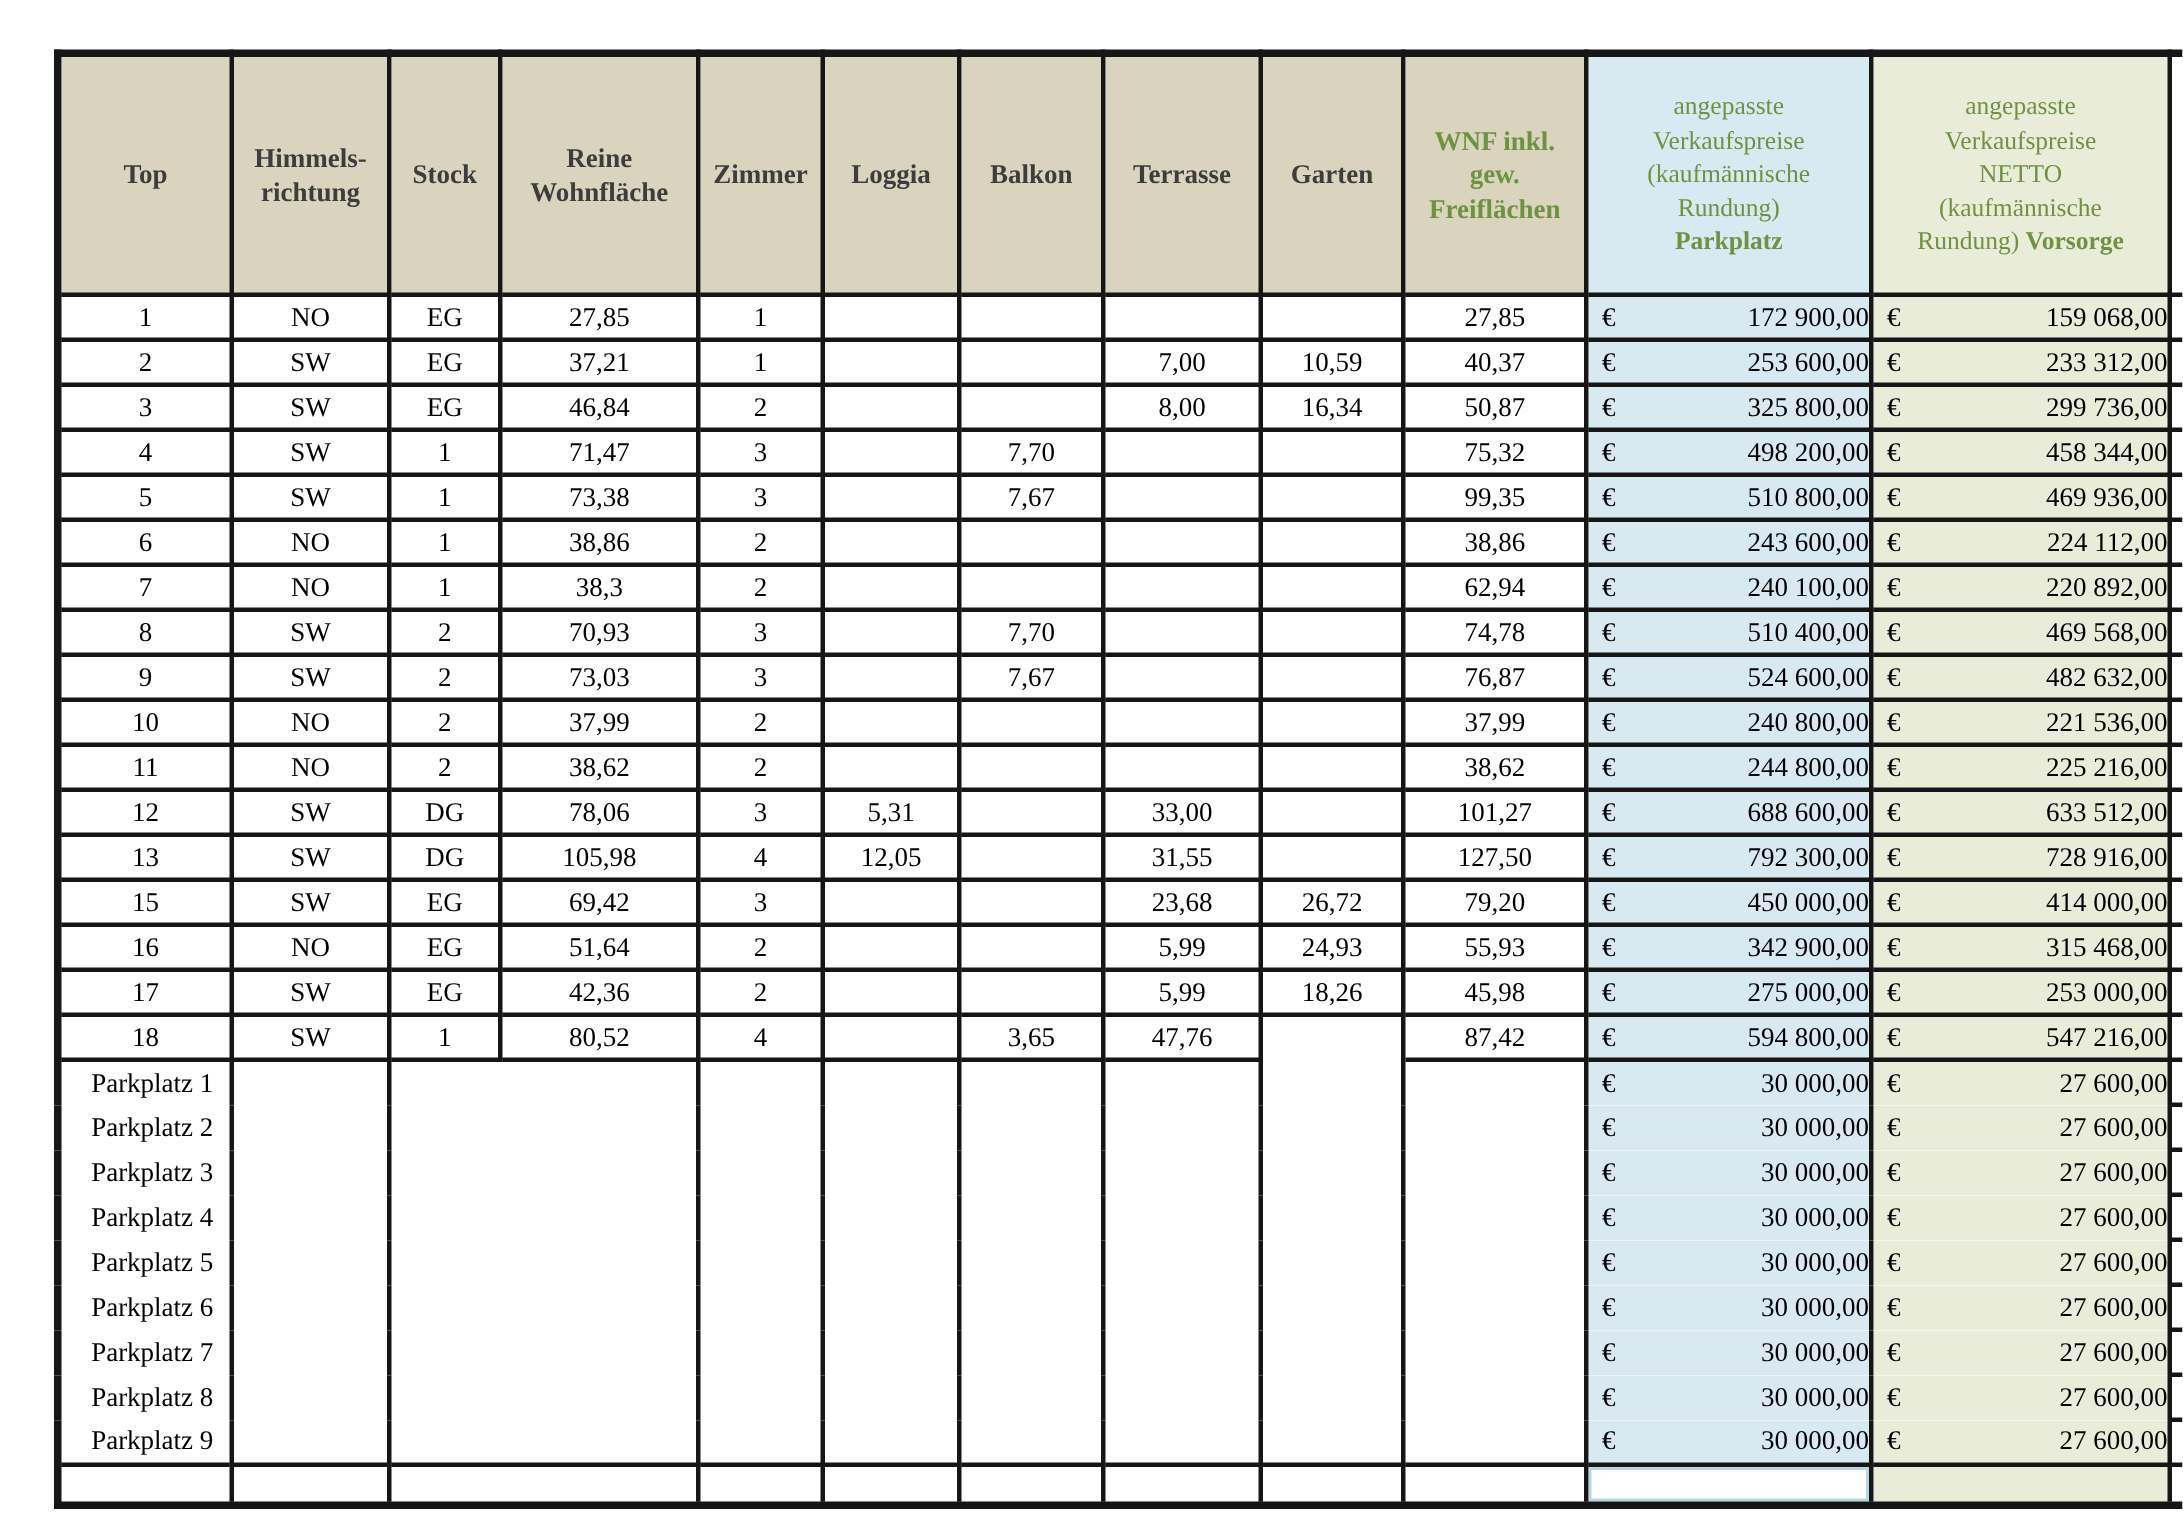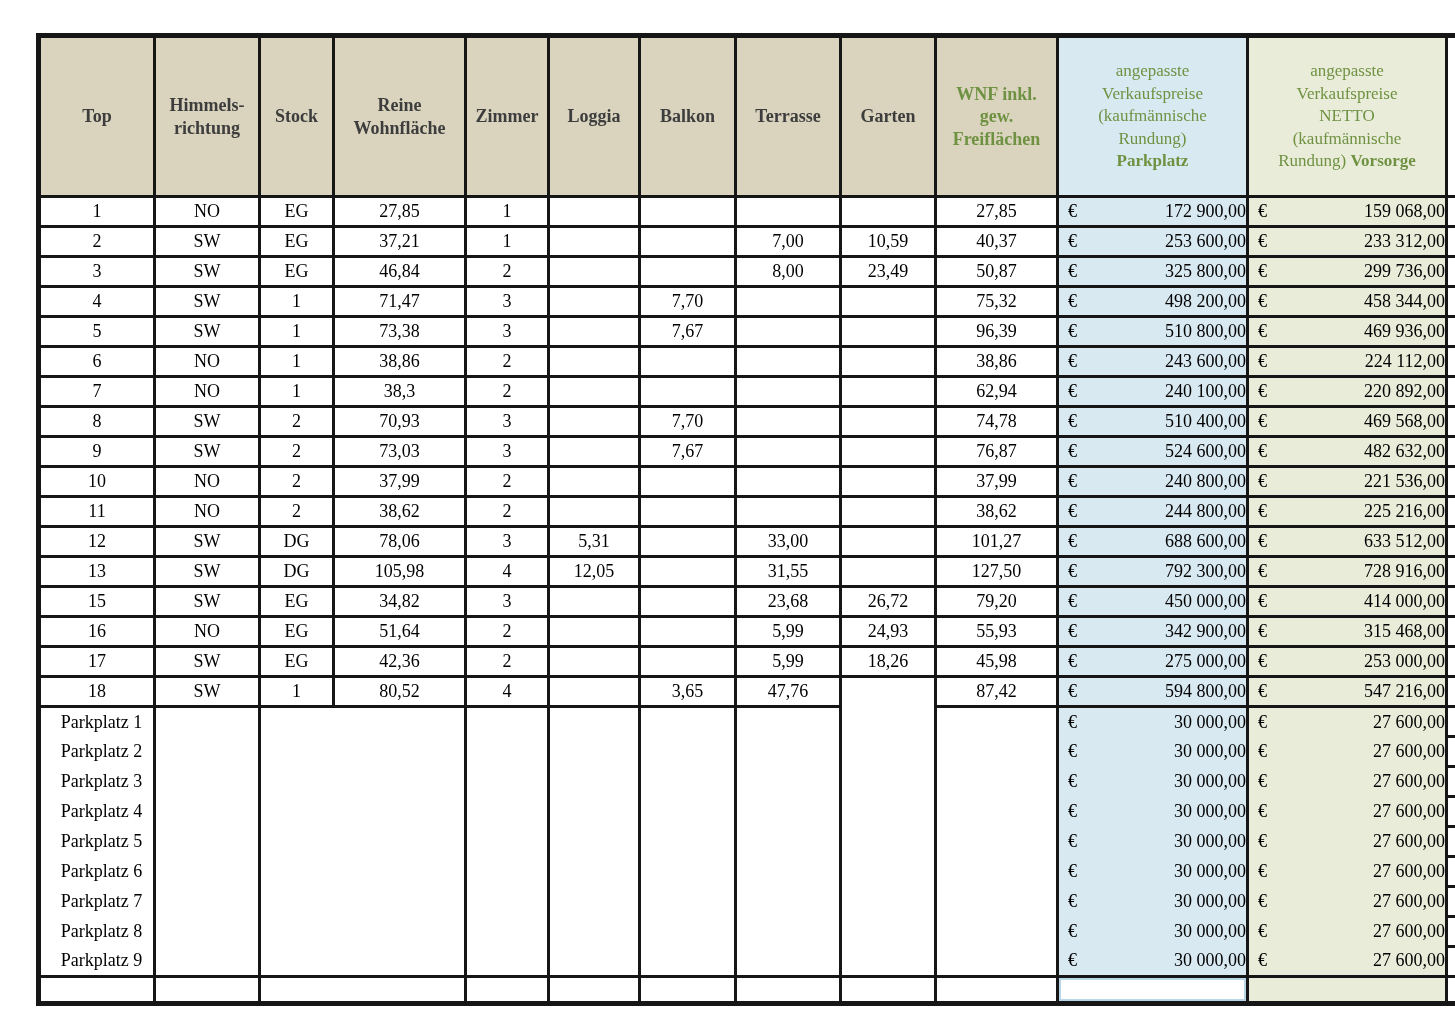--- a/index.html
+++ b/index.html
@@ -134,21 +134,21 @@
         </tr>
         <tr>
           <td class="c-center">3</td>
           <td class="c-center">SW</td>
           <td class="c-center">EG</td>
           <td class="c-center">46,84</td>
           <td class="c-center">2</td>
           <td class="c-center"></td>
           <td class="c-center"></td>
           <td class="c-center">8,00</td>
-          <td class="c-center">23,49</td>
+          <td class="c-center">16,34</td>
           <td class="c-center">50,87</td>
           <td class="blue price">
             <span class="eur">€</span>
             <span class="val">325 800,00</span>
           </td>
           <td class="green price">
             <span class="eur">€</span>
             <span class="val">299 736,00</span>
           </td>
           <td class="sliver"></td>
@@ -177,21 +177,21 @@
         <tr>
           <td class="c-center">5</td>
           <td class="c-center">SW</td>
           <td class="c-center">1</td>
           <td class="c-center">73,38</td>
           <td class="c-center">3</td>
           <td class="c-center"></td>
           <td class="c-center">7,67</td>
           <td class="c-center"></td>
           <td class="c-center"></td>
-          <td class="c-center">96,39</td>
+          <td class="c-center">99,35</td>
           <td class="blue price">
             <span class="eur">€</span>
             <span class="val">510 800,00</span>
           </td>
           <td class="green price">
             <span class="eur">€</span>
             <span class="val">469 936,00</span>
           </td>
           <td class="sliver"></td>
         </tr>
@@ -360,21 +360,21 @@
           <td class="green price">
             <span class="eur">€</span>
             <span class="val">728 916,00</span>
           </td>
           <td class="sliver"></td>
         </tr>
         <tr>
           <td class="c-center">15</td>
           <td class="c-center">SW</td>
           <td class="c-center">EG</td>
-          <td class="c-center">34,82</td>
+          <td class="c-center">69,42</td>
           <td class="c-center">3</td>
           <td class="c-center"></td>
           <td class="c-center"></td>
           <td class="c-center">23,68</td>
           <td class="c-center">26,72</td>
           <td class="c-center">79,20</td>
           <td class="blue price">
             <span class="eur">€</span>
             <span class="val">450 000,00</span>
           </td>

